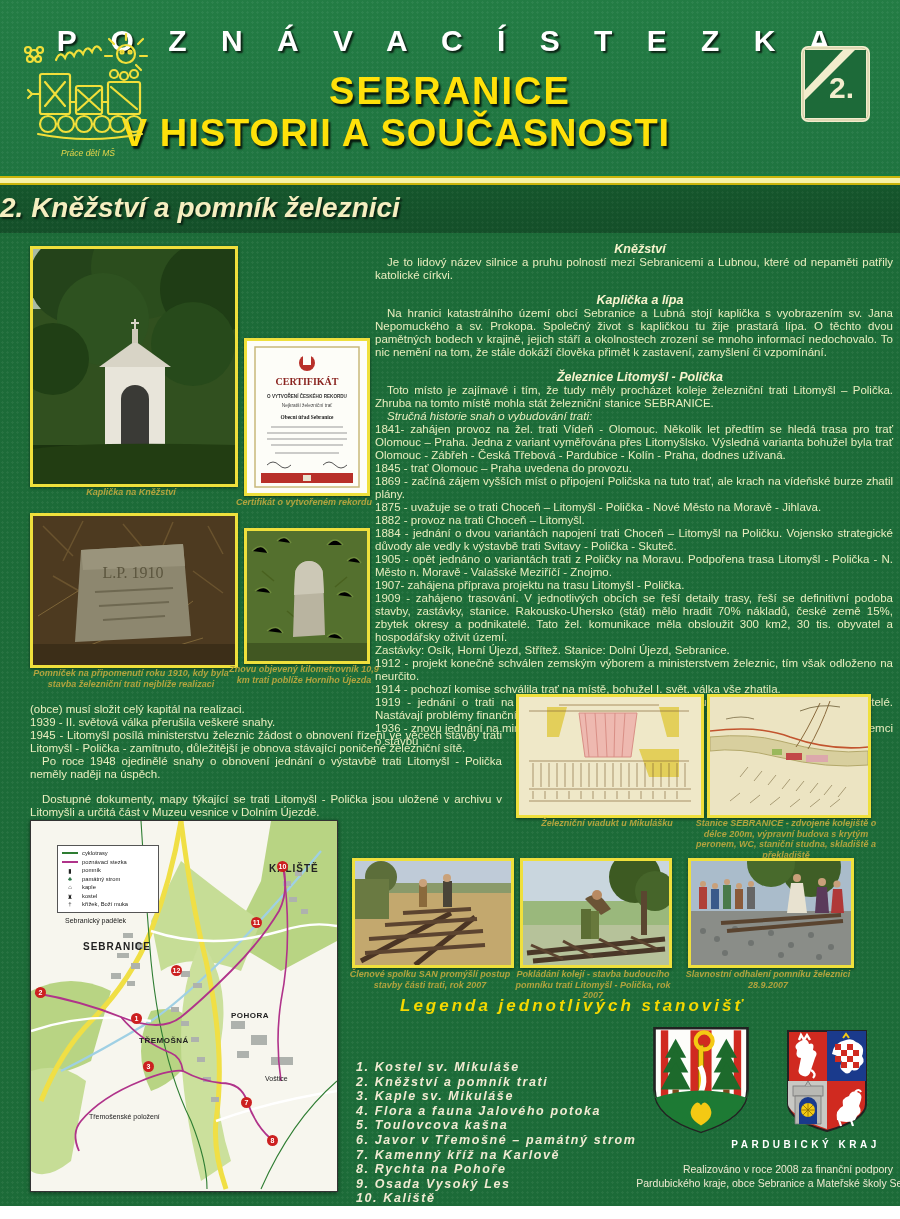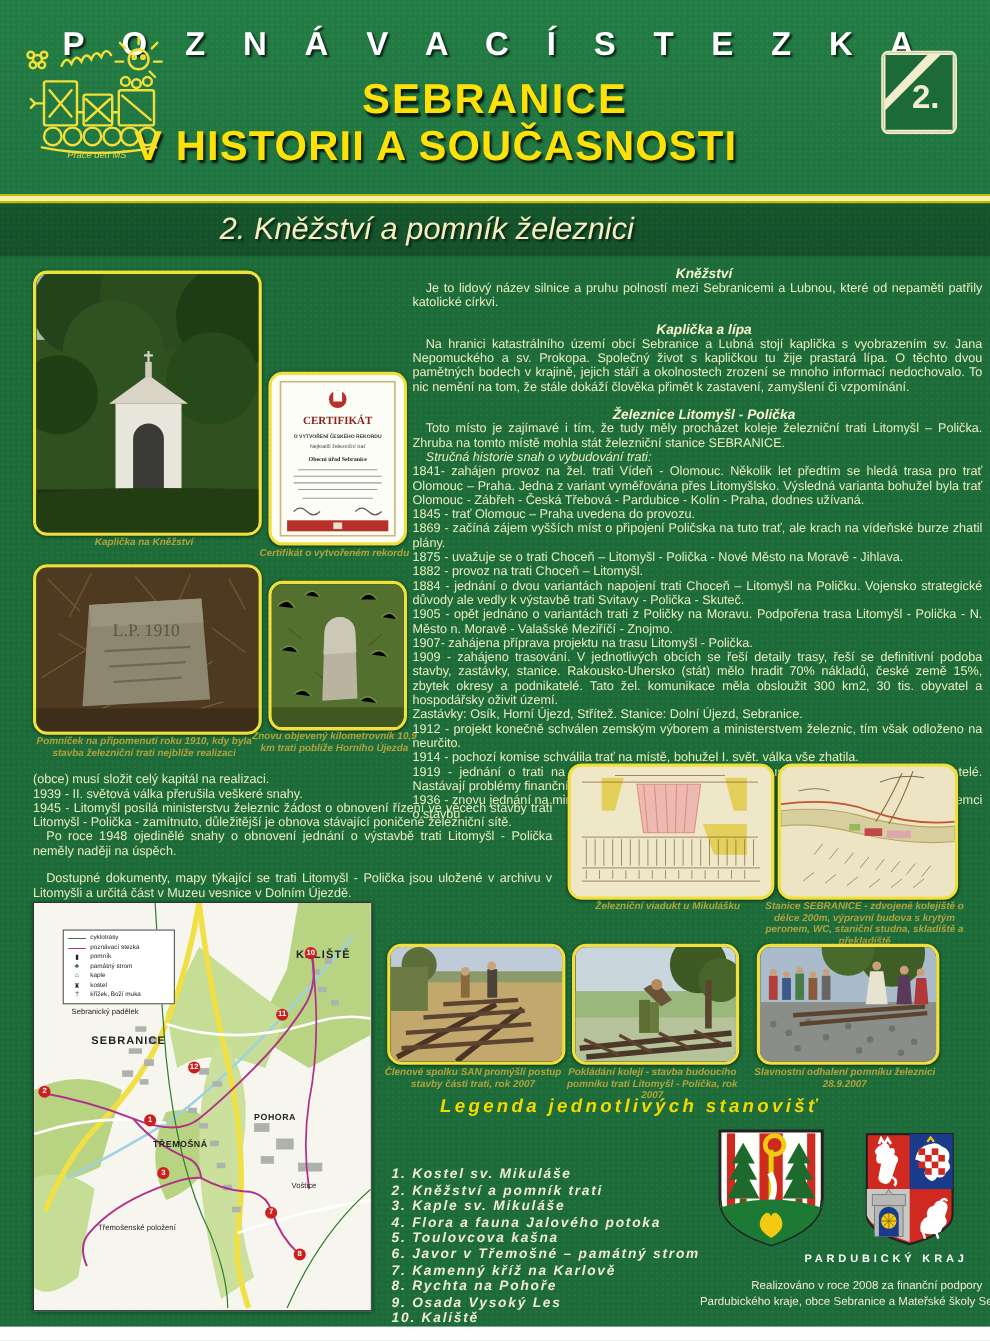--- a/index.html
+++ b/index.html
@@ -22,44 +22,44 @@
   .kicker{position:absolute;left:0;top:24px;width:900px;text-align:center;
     color:#ffffff;font-size:30px;font-weight:bold;letter-spacing:13px;
     text-shadow:2px 2px 2px rgba(0,0,0,.75);}
   .title1{position:absolute;left:0;top:70px;width:900px;text-align:center;
     color:#ffe10a;font-size:38px;font-weight:bold;letter-spacing:2px;
     text-shadow:2px 3px 2px rgba(0,0,0,.8);}
   .title2{position:absolute;left:0;top:112px;width:792px;text-align:center;
     color:#ffe10a;font-size:38px;font-weight:bold;letter-spacing:1px;
     text-shadow:2px 3px 2px rgba(0,0,0,.8);}
   .logo{position:absolute;left:18px;top:32px;width:140px;height:118px;}
-  .logo-cap{position:absolute;left:18px;top:136px;width:140px;text-align:center;
+  .logo-cap{position:absolute;left:18px;top:148px;width:140px;text-align:center;
     color:#e6d64a;font-size:8.5px;font-style:italic;}
   .badge{position:absolute;left:801px;top:46px;width:69px;height:76px;}
   
   #divider{position:absolute;left:0;top:174px;width:900px;height:11px;
     background:linear-gradient(#187a3f 0 2px,#c9b40a 2px 4px,#f7f2a6 4px 9px,#c9b40a 9px 11px);}
   #subband{position:absolute;left:0;top:185px;width:900px;height:48px;
     background:
       radial-gradient(rgba(255,255,255,0.04) 1px, transparent 1.4px),
       linear-gradient(#15562c,#144f29);
     background-size:5px 5px,100% 100%;}
-  #subtitle{position:absolute;left:0;top:192px;width:776px;text-align:center;
-    color:#f5eec0;font-size:28px;font-weight:normal;font-style:italic;
+  #subtitle{position:absolute;left:0;top:192px;width:776px;
+    color:#f5eec0;font-size:28px;font-weight:bold;font-style:italic;
     text-shadow:2px 2px 2px rgba(0,0,0,.6);}
   
   .bodycol{font-size:11.5px;line-height:13px;text-align:justify;color:#e9edbe;}
   .bodycol p{margin:0;text-indent:12px;}
   .bodycol p.noind{text-indent:0;}
   .sechead{text-align:center;font-weight:bold;font-style:italic;color:#f8f3cd;
     font-size:12.5px;margin:0;text-indent:0;}
   .gap{height:12px;}
   .lead{font-style:italic;text-indent:0;}
   
-  .ph{position:absolute;border:3px solid #efe03c;border-radius:13px;overflow:hidden;
+  .ph{position:absolute;border:3px solid #efe03c;border-radius:0;overflow:hidden;
     background:#1a2a12;box-shadow:0 1px 3px rgba(0,0,0,.5);}
   .ph svg{display:block;width:100%;height:100%;}
   .cap{position:absolute;text-align:center;color:#b2a33e;font-size:9px;
     line-height:10.5px;font-style:italic;font-weight:bold;}
   
   #map{position:absolute;left:30px;top:820px;width:306px;height:370px;
     background:#f7f6ee;border:1px solid #333;box-shadow:0 1px 4px rgba(0,0,0,.5);}
   #map svg{position:absolute;left:0;top:0;}
   .maplabel{position:absolute;color:#222;font-size:7px;}
   .maplabel.big{font-weight:bold;font-size:10px;letter-spacing:1px;}

